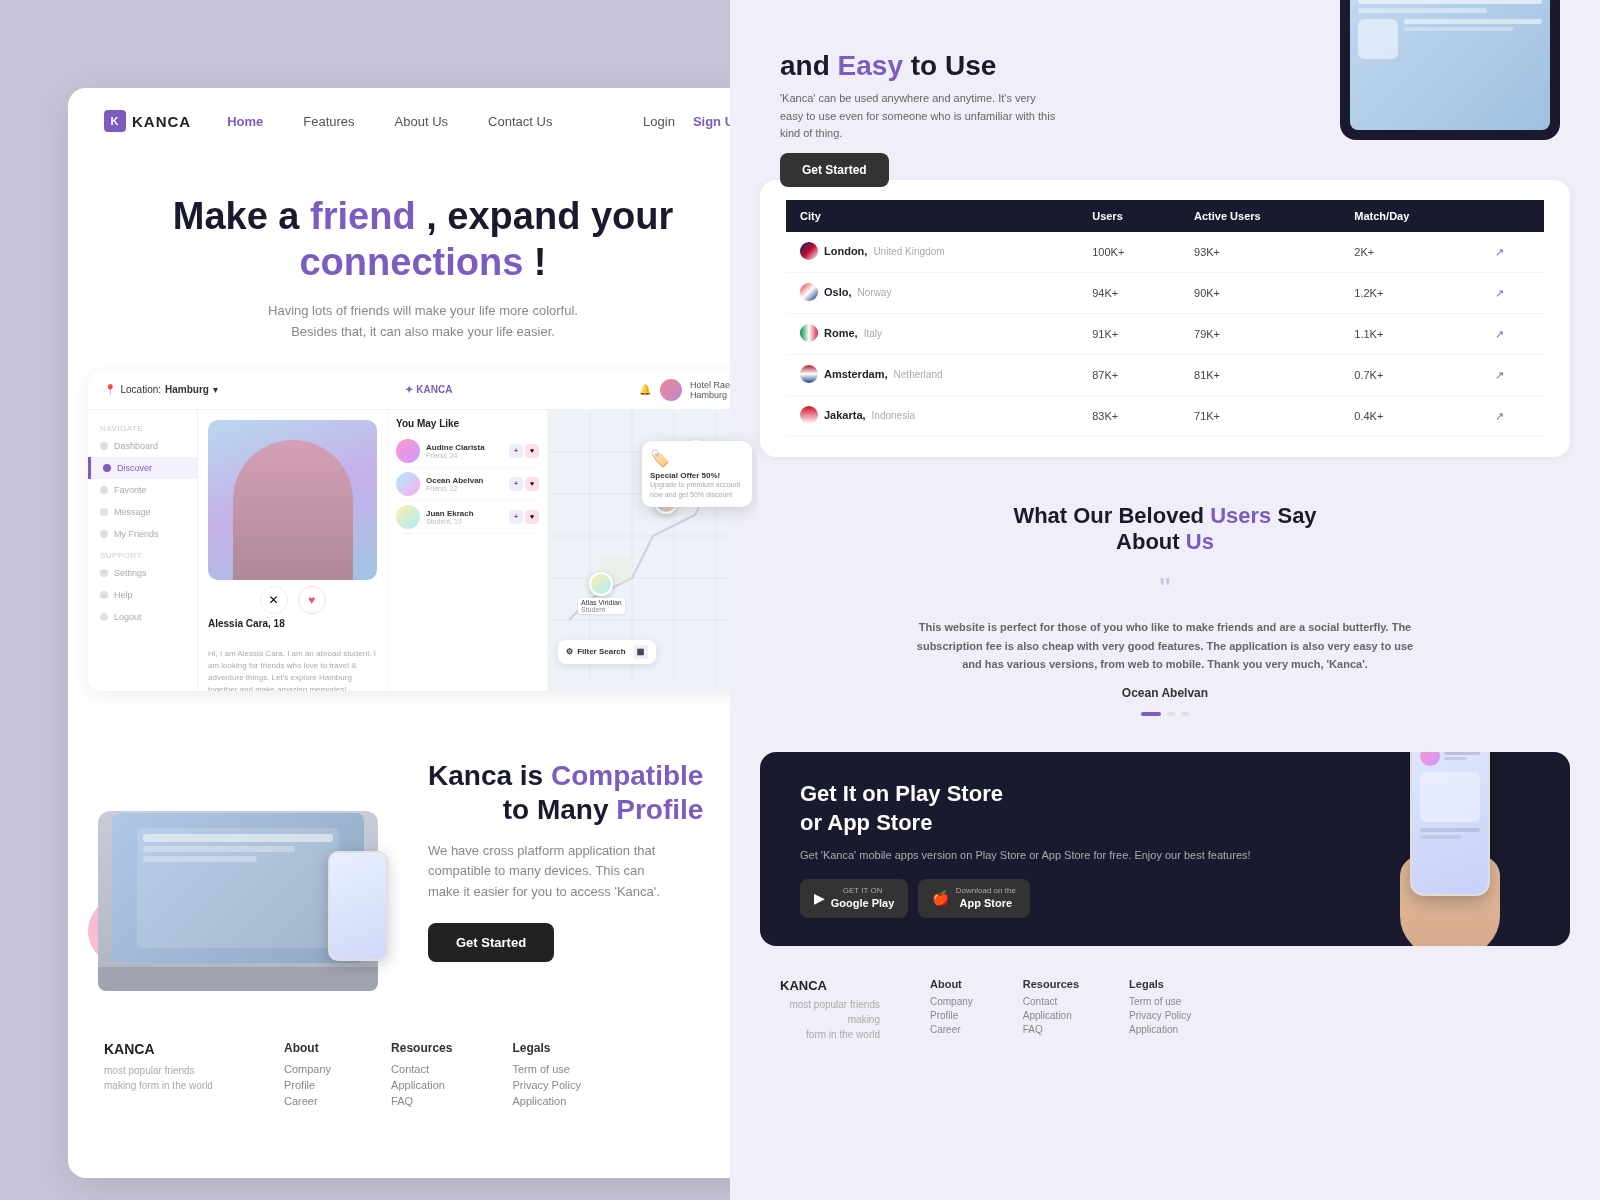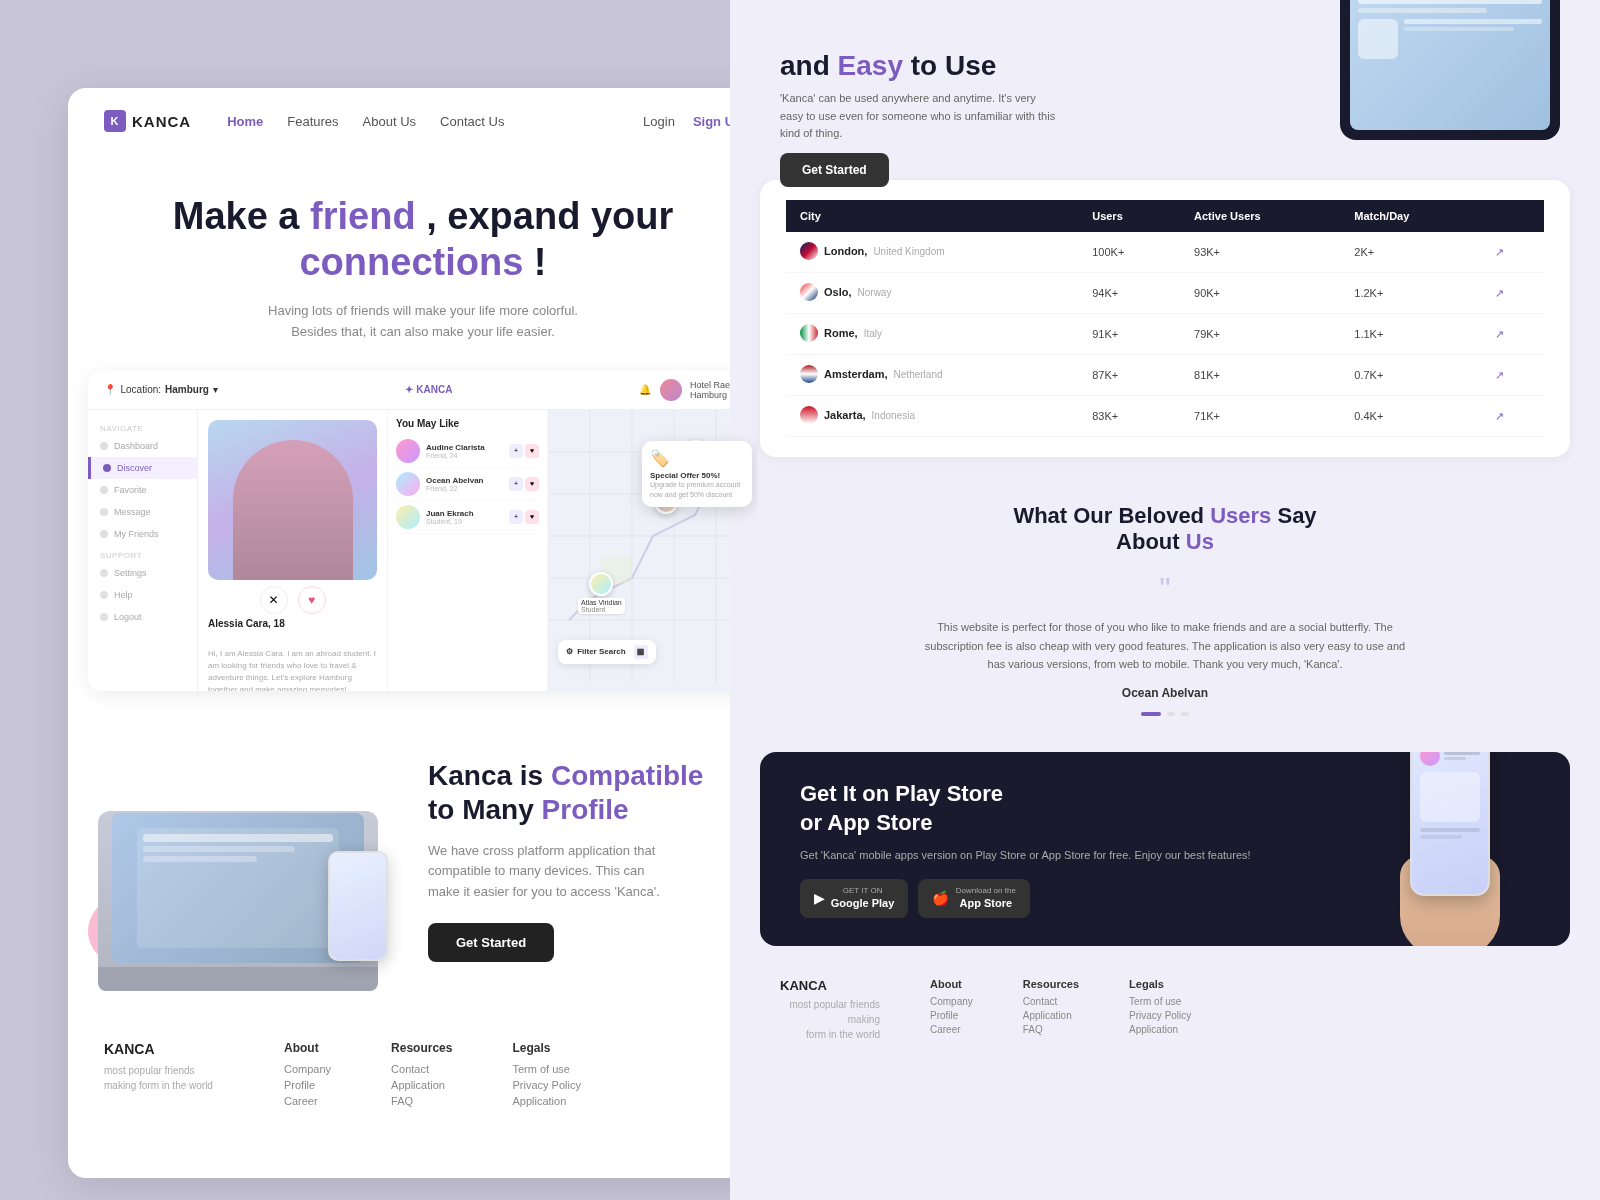--- a/index.html
+++ b/index.html
@@ -60,21 +60,21 @@
       border-radius: 4px;
       display: flex;
       align-items: center;
       justify-content: center;
       color: #fff;
       font-size: 11px;
       font-weight: 900;
     }
     .nav-links {
       display: flex;
-      gap: 24px;
+      gap: 40px;
       margin-left: 36px;
       list-style: none;
     }
     .nav-links li a {
       text-decoration: none;
       font-size: 13px;
       color: #555;
     }
     .nav-links li.active a {
       color: #7c5cbf;
@@ -523,20 +523,21 @@
       bottom: 0px;
       left: 20px;
     }
 
     .compatible-text h2 {
       font-size: 28px;
       font-weight: 800;
       color: #1a1a2e;
       line-height: 1.2;
       margin-bottom: 14px;
+      text-align: right;
     }
     .compatible-text h2 .purple { color: #7c5cbf; }
     .compatible-text p {
       font-size: 13px;
       color: #888;
       line-height: 1.6;
       margin-bottom: 20px;
       max-width: 240px;
     }
     .get-started-btn {
@@ -667,20 +668,21 @@
       color: #7c5cbf;
       opacity: 0.3;
       margin-bottom: 10px;
     }
     .test-text {
       font-size: 11px;
       color: #666;
       max-width: 500px;
       margin: 0 auto;
       line-height: 1.7;
+      font-weight: bold;
     }
     .test-author {
       font-size: 12px;
       font-weight: 700;
       color: #333;
       margin-top: 12px;
     }
     .test-dots {
       display: flex;
       gap: 6px;

